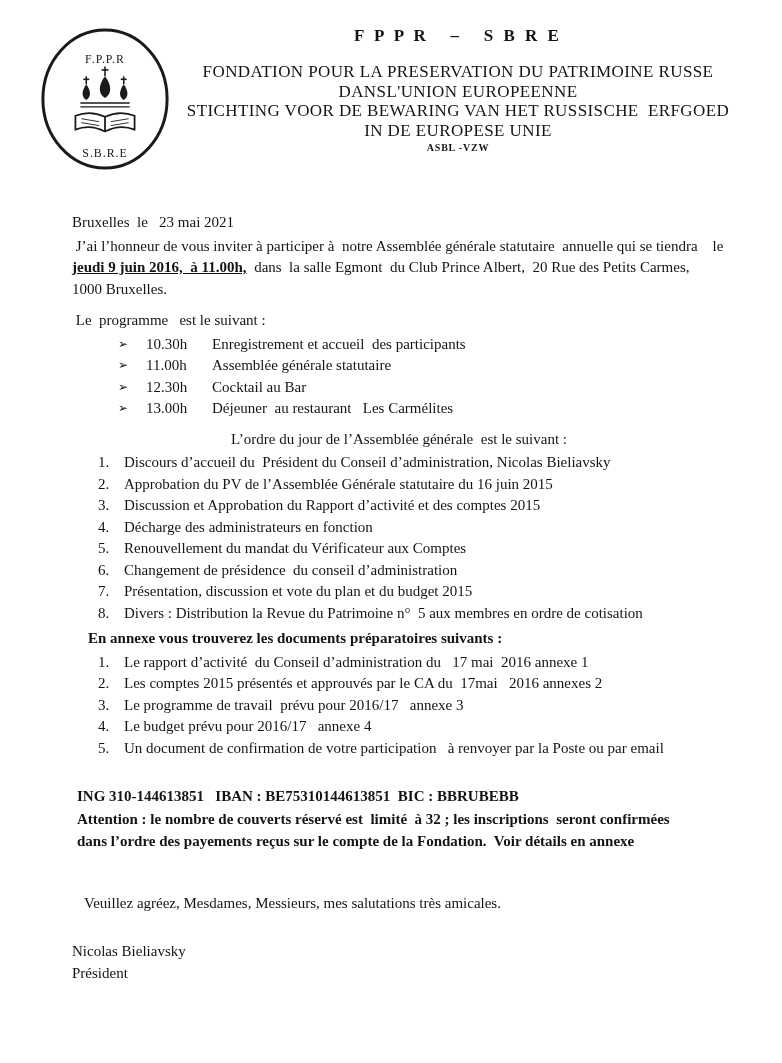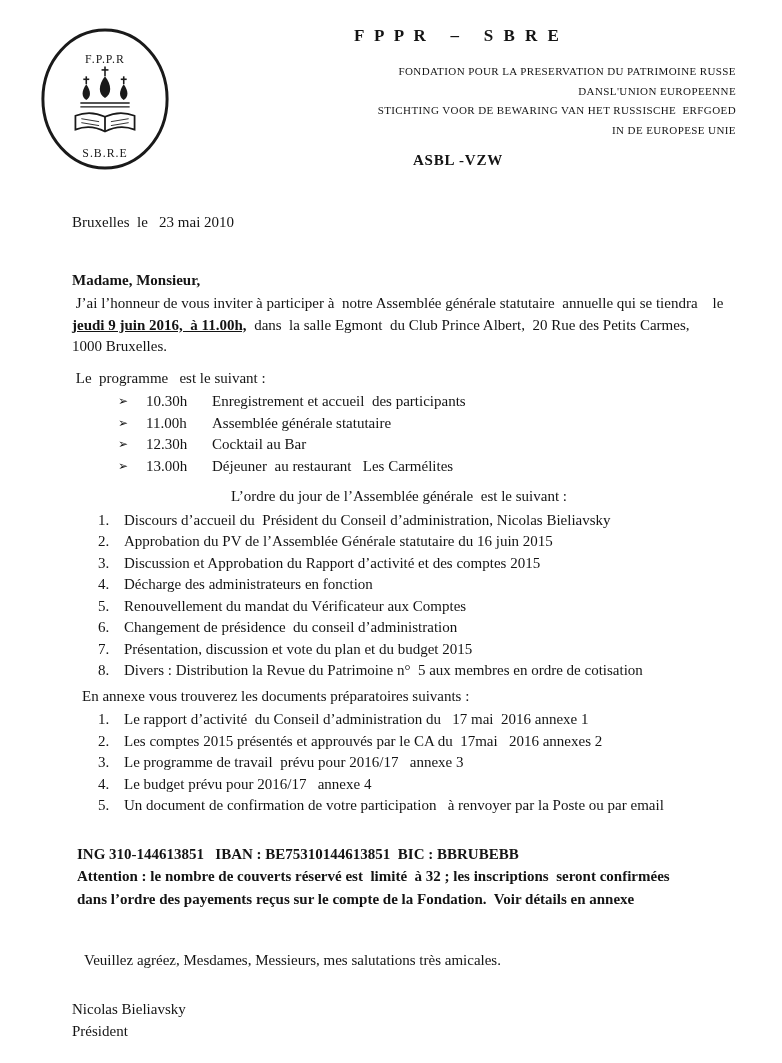--- a/index.html
+++ b/index.html
@@ -11,43 +11,43 @@
     overflow: hidden;
   }
   .page { position: relative; width: 782px; height: 1063px; background: #fff; }
 
   
   .letterhead { position: relative; height: 182px; }
   .logo { position: absolute; left: 36px; top: 24px; width: 138px; height: 150px; }
   .logo-text { font-family: "Liberation Serif", serif; font-size: 12px; letter-spacing: 1px; fill: #1a1a1a; }
   .head-text { margin-left: 180px; width: 556px; padding-top: 26px; text-align: center; }
   .org-title { font-size: 17px; font-weight: bold; letter-spacing: 3px; margin-bottom: 16px; white-space: pre-wrap; }
-  .org-line { font-size: 11px; letter-spacing: 0.4px; line-height: 19.5px; white-space: pre-wrap; text-align: right; }
-  .org-legal { font-size: 15px; font-weight: bold; letter-spacing: 0.8px; margin-top: 12px; white-space: pre-wrap; }
+  .org-line { font-size: 17px; letter-spacing: 0.4px; line-height: 19.5px; white-space: pre-wrap; }
+  .org-legal { font-size: 10px; font-weight: bold; letter-spacing: 0.8px; margin-top: 2px; white-space: pre-wrap; }
 
   
   .content { padding: 0 56px 0 72px; font-size: 15px; line-height: 21.5px; }
   .pre { white-space: pre-wrap; }
   .date-line { margin-top: 30px; }
   .salutation { margin-top: 36px; font-weight: bold; }
   .intro { margin-top: 2px; width: 652px; }
   .hl { font-weight: bold; text-decoration: underline; }
   .program-heading { margin-top: 10px; }
 
   ul.program { list-style: none; margin: 2px 0 0 46px; }
   ul.program li { line-height: 21.5px; }
   .bullet { display: inline-block; width: 28px; font-family: "DejaVu Sans", sans-serif; font-size: 12px; vertical-align: 1px; }
   .ptime { display: inline-block; width: 56px; margin-right: 10px; }
 
   .agenda-heading { margin-top: 9px; text-align: center; }
   ol.num-list { list-style: none; counter-reset: item; margin: 2px 0 0 24px; }
   ol.num-list li { counter-increment: item; position: relative; padding-left: 28px; line-height: 21.5px; white-space: pre-wrap; }
   ol.num-list li::before { content: counter(item) "."; position: absolute; left: 2px; }
 
-  .annex-heading { margin-top: 4px; font-weight: normal; margin-left: 10px; }
+  .annex-heading { margin-top: 4px; font-weight: bold; margin-left: 16px; }
 
   .payment { margin-top: 26px; margin-left: -15px; font-weight: bold; width: 716px; }
   .payment p { line-height: 22.5px; }
   .payment p.ind { padding-left: 20px; }
 
   .closing { margin-top: 40px; margin-left: 12px; }
   .signature { margin-top: 26px; }
   .signature div { line-height: 22px; }
 </style>
 </head>
@@ -95,23 +95,22 @@
       <div class="org-line">FONDATION POUR LA PRESERVATION DU PATRIMOINE RUSSE</div>
       <div class="org-line">DANSL'UNION EUROPEENNE</div>
       <div class="org-line">STICHTING VOOR DE BEWARING VAN HET RUSSISCHE  ERFGOED</div>
       <div class="org-line">IN DE EUROPESE UNIE</div>
       <div class="org-legal">ASBL -VZW</div>
     </div>
   </div>
 
   <div class="content">
 
-    <div class="date-line pre">Bruxelles  le   23 mai 2010</div>
+    <div class="date-line pre">Bruxelles  le   23 mai 2021</div>
 
-    <div class="salutation pre">Madame, Monsieur,</div>
 
     <p class="intro pre"><span> J’ai l’honneur de vous inviter à participer à  notre Assemblée générale statutaire  annuelle qui se tiendra    le   </span><span class="hl">jeudi 9 juin 2016,  à 11.00h,</span><span>  dans  la salle Egmont  du Club Prince Albert,  20 Rue des Petits Carmes,  1000 Bruxelles.</span></p>
 
     <div class="program-heading pre"> Le  programme   est le suivant :</div>
 
     <ul class="program">
       <li><span class="bullet">➢</span><span class="ptime">10.30h</span><span class="pre">Enregistrement et accueil  des participants</span></li>
       <li><span class="bullet">➢</span><span class="ptime">11.00h</span><span class="pre">Assemblée générale statutaire</span></li>
       <li><span class="bullet">➢</span><span class="ptime">12.30h</span><span class="pre">Cocktail au Bar</span></li>
       <li><span class="bullet">➢</span><span class="ptime">13.00h</span><span class="pre">Déjeuner  au restaurant   Les Carmélites</span></li>

